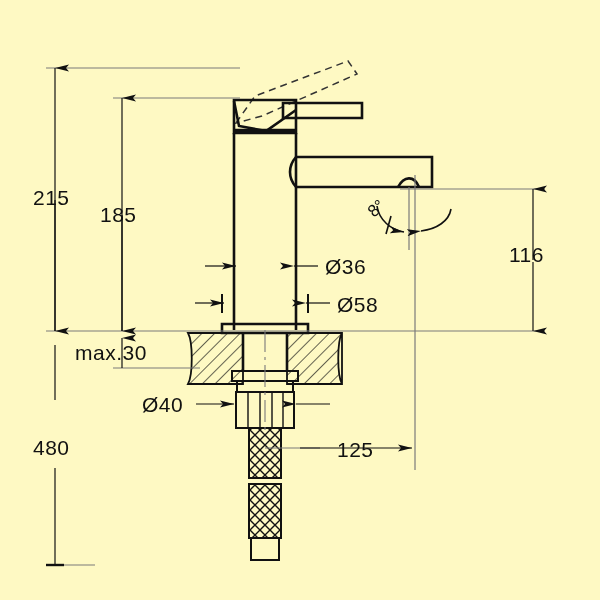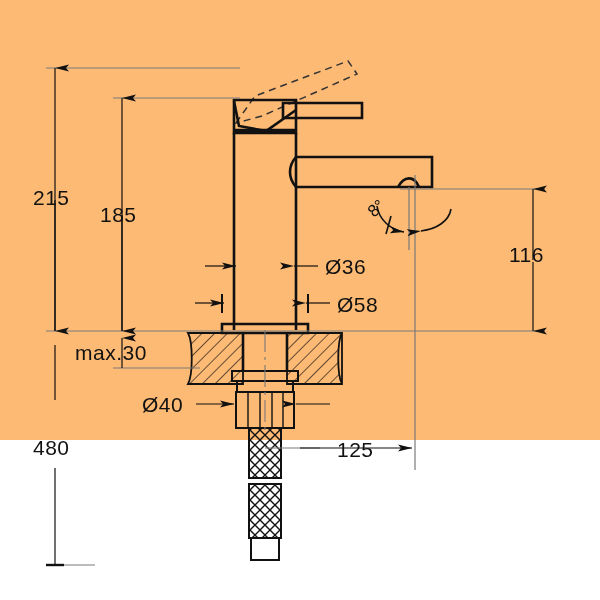--- a/index.html
+++ b/index.html
@@ -1,18 +1,18 @@
 <!DOCTYPE html>
 <html><head>
 <meta charset="utf-8">
 <style>
   html,body{margin:0;padding:0;background:#ffffff;}
   body{width:600px;height:600px;overflow:hidden;
        font-family:"Liberation Sans","DejaVu Sans",sans-serif;}
-  #stage{position:relative;width:600px;height:440px;background:#fdba74;}
+  #stage{position:relative;width:600px;height:600px;background:#fef9c3;}
   svg{display:block;}
   .dimtext{font-family:"Liberation Sans","DejaVu Sans",sans-serif;
            font-size:21px;fill:#111;letter-spacing:0.5px;}
   .anglelbl{font-family:"Liberation Sans","DejaVu Sans",sans-serif;
            font-size:17px;fill:#111;}
 </style>
 </head>
 <body>
 
 <div id="stage">

